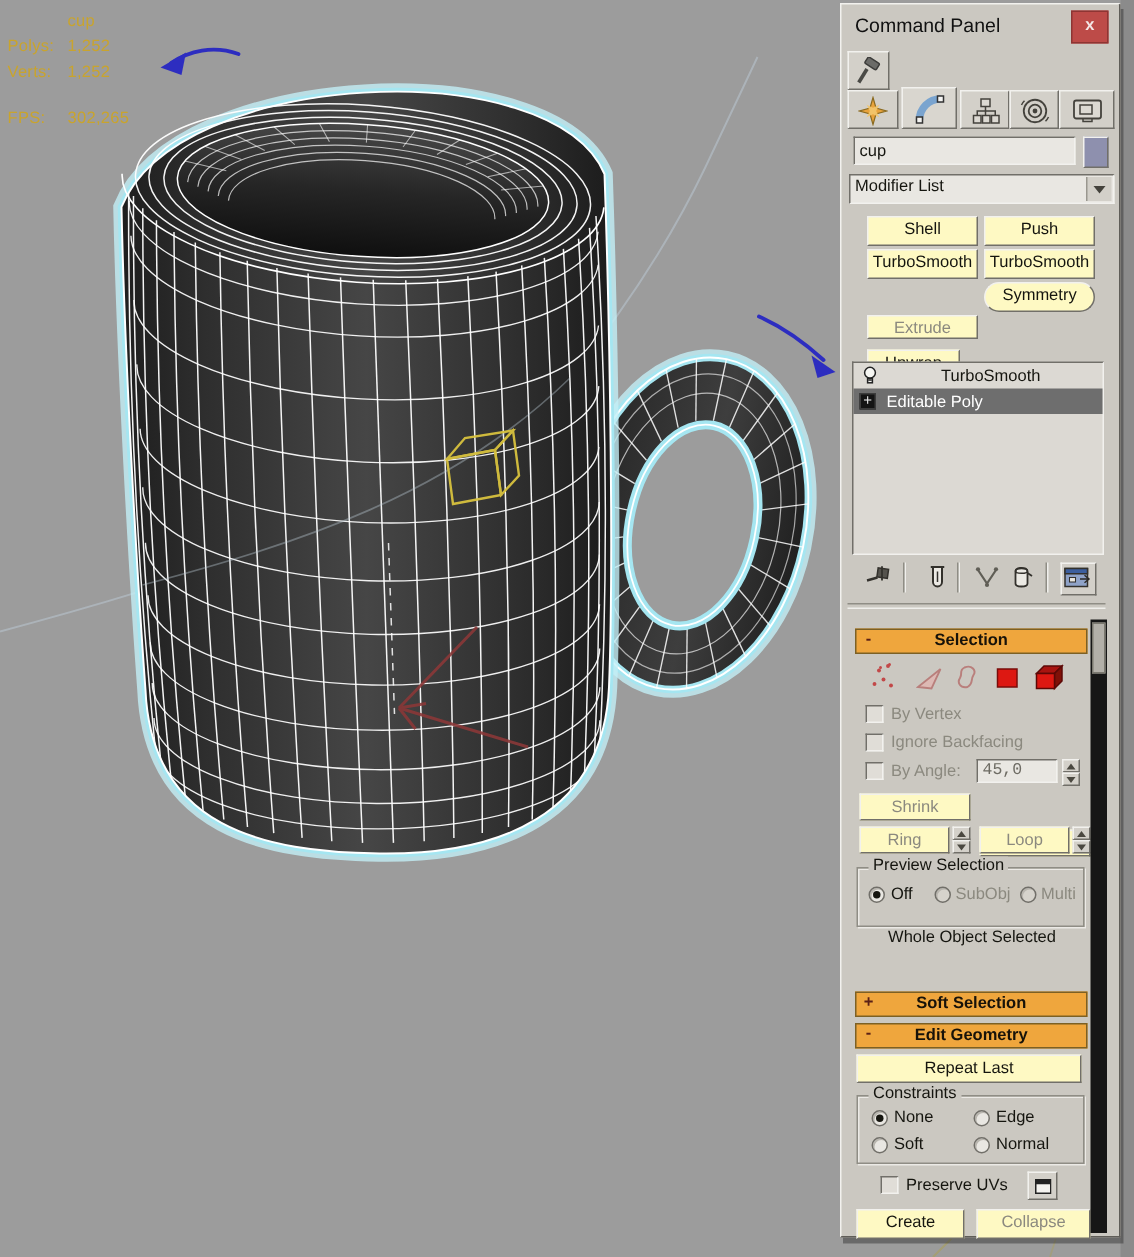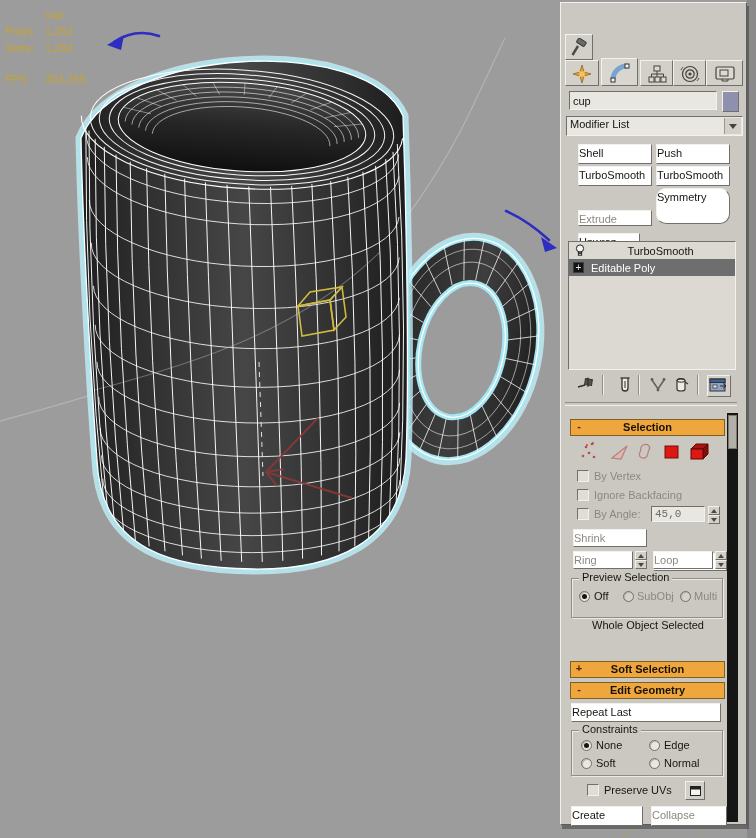--- a/index.html
+++ b/index.html
@@ -17,22 +17,22 @@
   .panel{position:absolute;left:560px;top:2px;width:187px;height:823px;background:#cbc8c1;z-index:5;
          border:1px solid;border-color:#f2f1ee #5f5d58 #5f5d58 #f2f1ee;box-shadow:2px 4px 0 rgba(45,45,45,.45);box-sizing:border-box;}
   .titlebar{position:absolute;left:0;top:0;width:100%;height:28px;}
   .title{position:absolute;left:9px;top:6px;font-size:13px;color:#111;}
   .closebtn{position:absolute;right:7px;top:4px;width:23px;height:20px;background:#bd4b48;color:#f4e8e8;
             border:1px solid #8e3533;text-align:center;line-height:18px;font-size:11px;font-weight:bold;}
   .raised{background:#d3d0c9;border:1px solid;border-color:#f2f1ee #716f69 #716f69 #f2f1ee;}
   .tab{position:absolute;height:26px;box-sizing:border-box;text-align:center;}
   .tab svg{margin-top:3px;}
   .tab.active{background:#d9d6cf;}
-  .btn{position:absolute;box-sizing:border-box;text-align:left;font-size:11px;color:#15150f;
-       background:#ffffff;border:1px solid;border-color:#f2f1ee #716f69 #716f69 #f2f1ee;line-height:17px;}
+  .btn{position:absolute;box-sizing:border-box;text-align:center;font-size:11px;color:#15150f;
+       background:#fef9c3;border:1px solid;border-color:#f2f1ee #716f69 #716f69 #f2f1ee;line-height:17px;}
   .btn.dis{color:#8b897f;}
   .field{position:absolute;box-sizing:border-box;background:#e9e7e2;border:1px solid;
          border-color:#716f69 #f2f1ee #f2f1ee #716f69;font-family:"Liberation Sans",sans-serif;
          font-size:11px;color:#15150f;padding:1px 3px;}
   .combo-arrow{position:absolute;right:1px;top:1px;bottom:1px;width:16px;background:#d3d0c9;
                border-left:1px solid #9a978f;display:flex;align-items:center;justify-content:center;}
   .tri-d{width:0;height:0;border-left:4px solid transparent;border-right:4px solid transparent;border-top:5px solid #44423c;}
   .stacklist{position:absolute;left:7px;top:238px;width:168px;height:129px;background:#dcd9d3;
              border:1px solid;border-color:#716f69 #f2f1ee #f2f1ee #716f69;box-sizing:border-box;}
   .stackrow{height:17px;display:flex;align-items:center;font-size:11px;color:#15150f;}
@@ -220,20 +220,24 @@
   <div class="row"><span class="sl">Polys:</span><span>1,252</span></div>
   <div class="row"><span class="sl">Verts:</span><span>1,252</span></div>
   <div class="gap"></div>
   <div class="row"><span class="sl">FPS:</span><span>302,265</span></div>
 </div>
 
 <div class="deskstrip"></div>
 
 <div class="panel">
 
+  <div class="titlebar">
+    <span class="title">Command Panel</span>
+    <div class="closebtn">x</div>
+  </div>
 
   <div class="tab raised" style="left:4px;top:31px;width:28px;">
     <svg width="20" height="20" viewBox="0 0 20 20">
       <rect x="8" y="1.5" width="9" height="5" rx="1" transform="rotate(33 12 4)" fill="#6b6b68" stroke="#3c3c3a"></rect>
       <line x1="9" y1="8" x2="3.5" y2="17" stroke="#4a4a46" stroke-width="2.4"></line>
     </svg>
   </div>
   <div class="tab raised" style="left:4px;top:57px;width:34px;">
     <svg width="20" height="20" viewBox="0 0 20 20">
       <path d="M10,1 L12,8 L19,10 L12,12 L10,19 L8,12 L1,10 L8,8 Z" fill="#e8a33d" stroke="#8a6a20" stroke-width=".8"></path>
@@ -280,21 +284,21 @@
     <span class="combo-arrow">
         <i class="tri-d"></i>
       </span>
   </div>
 
   <div class="btn" style="left:17px;top:141px;width:74px;height:20px;">Shell</div>
   <div class="btn" style="left:95px;top:141px;width:74px;height:20px;">Push</div>
   <div class="btn" style="left:17px;top:163px;width:74px;height:20px;">TurboSmooth</div>
   <div class="btn" style="left:95px;top:163px;width:74px;height:20px;">TurboSmooth</div>
   <div class="btn" style="left:17px;top:194px;width:62px;height:20px;margin-top:36px;">Unwrap UVW</div>
-  <div class="btn" style="left:95px;top:185px;width:74px;height:36px;border-radius:10px;">Symmetry</div>
+  <div class="btn" style="left:95px;top:185px;width:74px;height:20px;border-radius:10px;">Symmetry</div>
   <div class="btn dis" style="left:17px;top:207px;width:74px;height:16px;">Extrude</div>
 
   <div class="stacklist">
     <div class="stackrow">
       <svg width="12" height="13" viewBox="0 0 12 13" style="margin-left:5px;">
         <circle cx="6" cy="4.5" r="3.6" fill="#f6f6f2" stroke="#222"></circle>
         <rect x="4.4" y="8.2" width="3.2" height="3" fill="#f6f6f2" stroke="#222"></rect>
         <line x1="4.8" y1="9.4" x2="7.2" y2="9.4" stroke="#222"></line>
       </svg>
       <span class="lbl">TurboSmooth</span>

